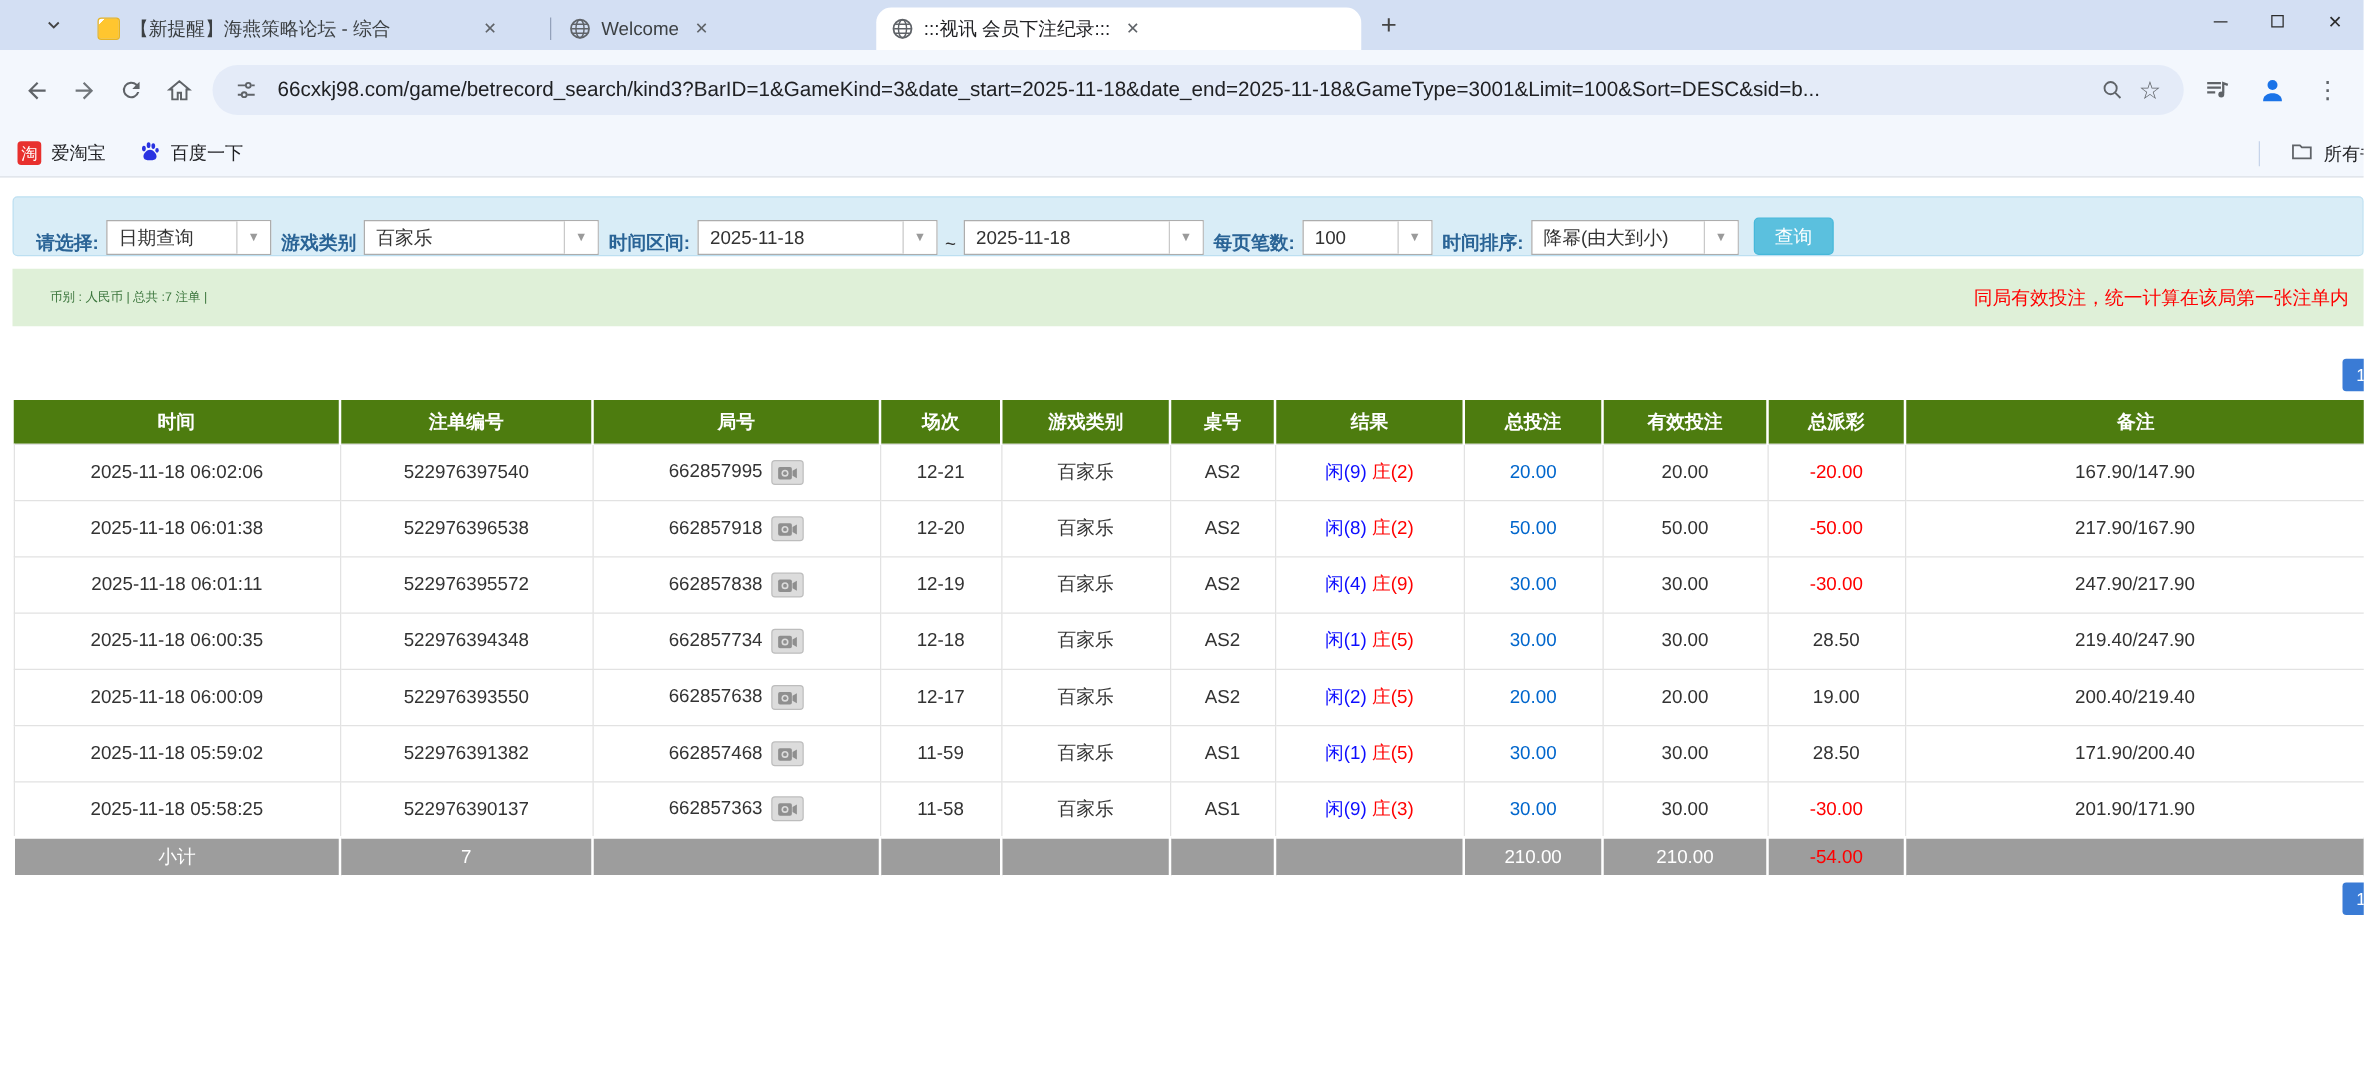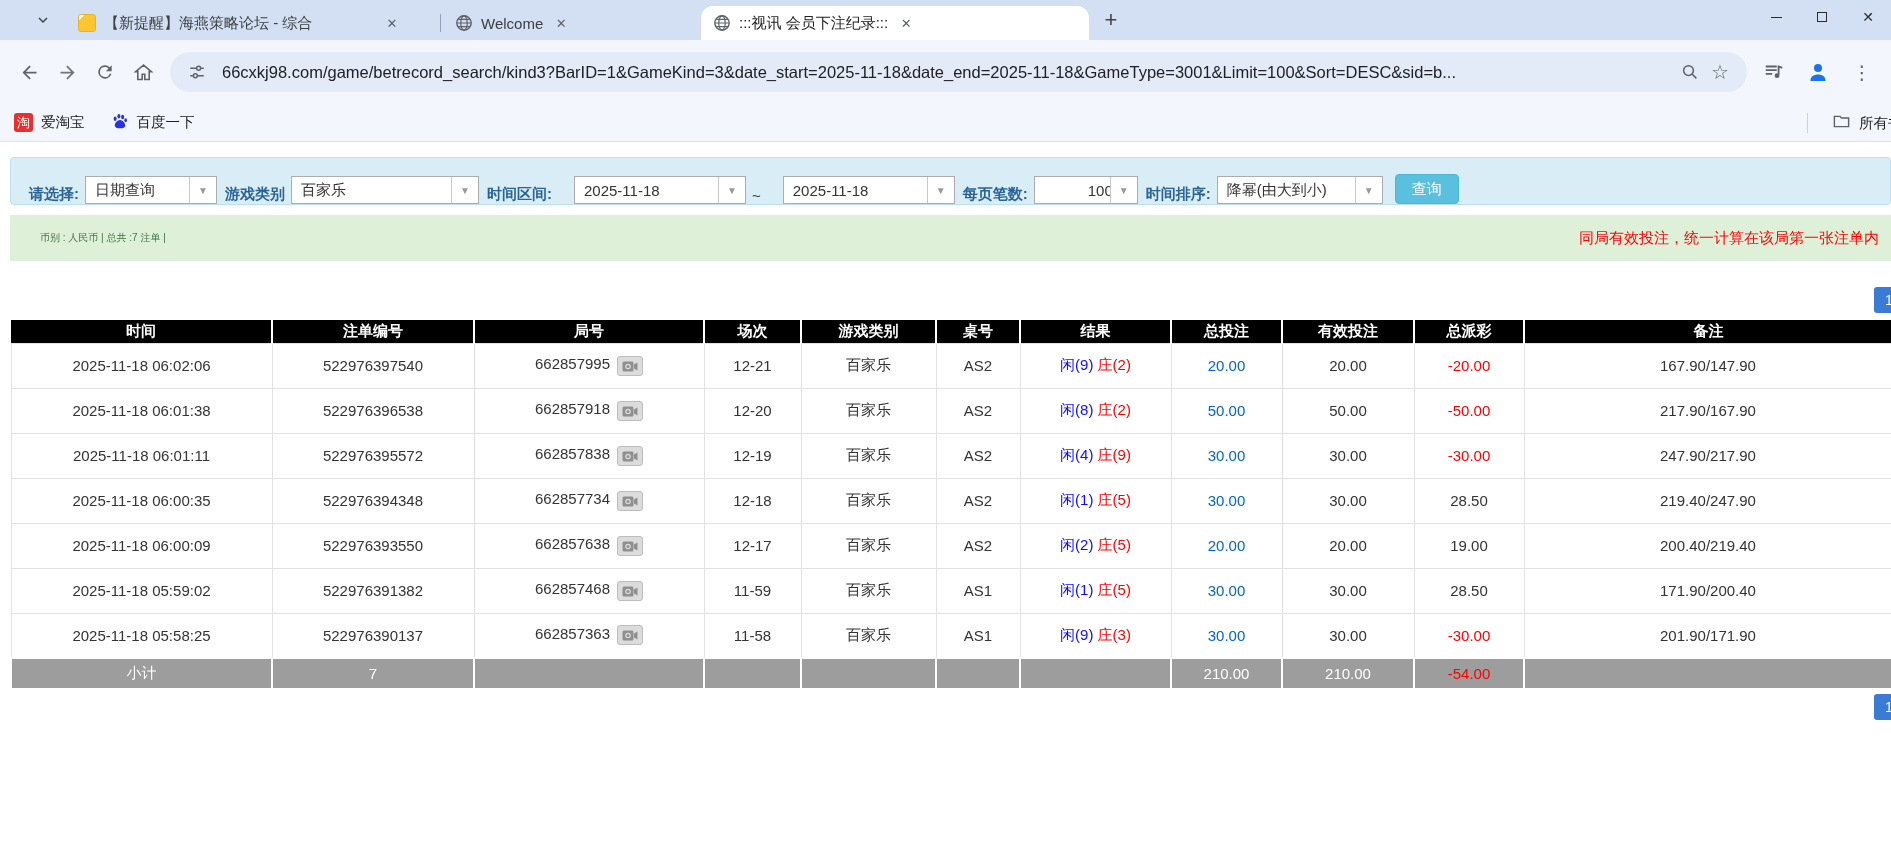--- a/index.html
+++ b/index.html
@@ -48,39 +48,39 @@
   .page { background:#fff; padding-left:10px; }
   .page-title { font-size:20px; font-weight:normal; color:#333; padding-top:25px; }
 
   .filterbar { margin-top:15px; height:48px; background:#d9edf7; border:1px solid #bcdff1; border-radius:4px;
     display:flex; align-items:flex-end; padding:0 10px; white-space:nowrap; overflow:hidden; }
   .f-label { color:#2a6496; font-weight:bold; font-size:15px; margin:0 6px 0 8px; flex:none; }
   .select { background:#fff; border:1px solid #adadad; height:28px; display:inline-flex; align-items:stretch; flex:none; }
   .select .val { padding:0 9px; font-size:15px; color:#333; display:flex; align-items:center; flex:1; overflow:hidden; }
   .select .arrow { width:27px; border-left:1px solid #c9c9c9; display:flex; align-items:center; justify-content:center;
     color:#9a9a9a; font-size:10px; background:#fff; }
-  .sel-mode { width:132px; } .sel-game { width:188px; } .sel-date { width:172px;margin-left:16px; }
-  .sel-size { width:104px;padding-left:44px; } .sel-sort { width:166px; }
+  .sel-mode { width:132px; } .sel-game { width:188px; } .sel-date { width:192px; }
+  .sel-size { width:104px; } .sel-sort { width:166px; }
   .tilde { font-size:15px; color:#333; margin:0 6px; }
   .btn-search { margin-left:12px; height:30px; padding:0 16px; background:#5bc0de; color:#fff; border:1px solid #46b8da;
     border-radius:4px; font-size:15px; flex:none;font-family:Liberation Mono, monospace; }
 
   .greenbar { margin-top:10px; height:46px; background:#dff0d8; display:flex; align-items:center;
     justify-content:space-between; padding:0 12px 0 30px; }
   .greenbar .left { font-size:10px; color:#3c763d; }
   .greenbar .right { font-size:15px; color:#ff0000; }
 
   .pagerow { display:flex; justify-content:flex-end; }
   .pagerow.top { margin-top:26px; }
   .pagerow.bottom { margin-top:4px; }
   .pagebtn { width:30px; height:26px; background:#3a7bd5; color:#fff; border-radius:3px; font-size:14px;
     display:flex; align-items:center; justify-content:center; margin-right:-13px; flex:none; }
 
   table.bets { margin-top:7px; border-collapse:collapse; table-layout:fixed; width:1881px; font-size:15px; }
-  table.bets thead th { background:#000000; color:#fff; font-weight:bold; height:23px; border-right:2px solid #fff; }
+  table.bets thead th { background:#4d7c0f; color:#fff; font-weight:bold; height:35px; border-right:2px solid #fff; }
   table.bets thead th:last-child { border-right:none; }
   table.bets tbody td { border:1px solid #e2e2e2; height:45px; text-align:center; color:#333; }
   table.bets .sumrow td { background:#9d9d9d; color:#fff; border:2px solid #fff; height:31px; text-align:center; }
   .res-player { color:#0d0dff; }
   .res-banker { color:#ff0000; }
   .bet-link { color:#0066cc; }
   .neg { color:#ff0000; }
   .cam-btn { display:inline-flex; align-items:center; justify-content:center; width:26px; height:20px;
     background:#dcdcdc; border:1px solid #bdbdbd; border-radius:3px; vertical-align:middle; margin-left:7px; }
 </style>

